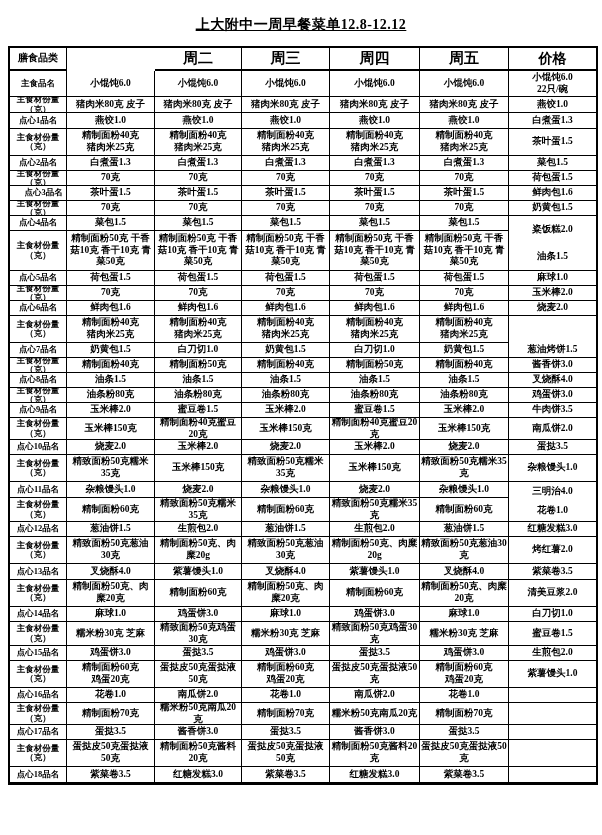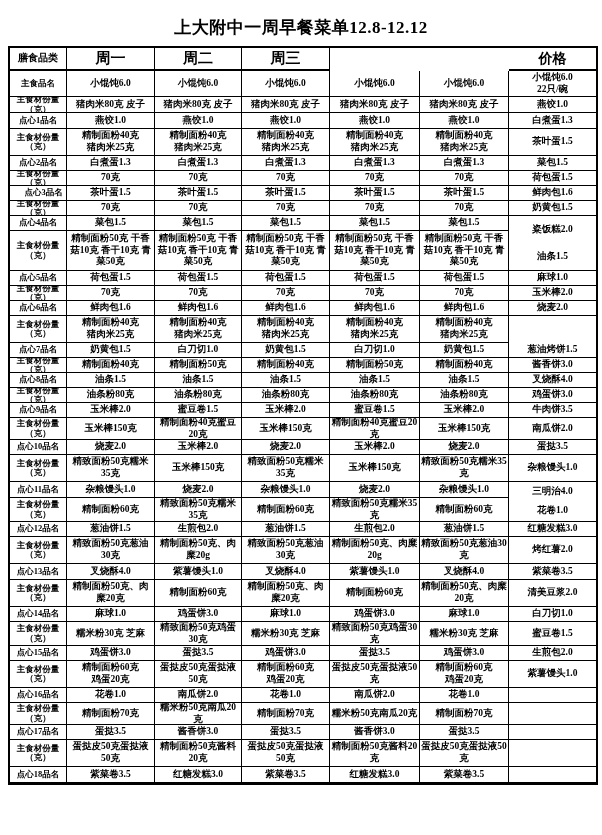--- a/index.html
+++ b/index.html
@@ -2,22 +2,22 @@
 <html><head>
 <meta charset="utf-8">
 <style>
   html,body{margin:0;padding:0;background:#e8e8e8;}
   .page{
     width:602px;height:835px;background:#ffffff;position:relative;
     font-family:"Liberation Serif","DejaVu Serif",serif;color:#000;
     box-sizing:border-box;overflow:hidden;
   }
   .title{
-    text-align:center;font-size:17px;font-weight:bold;
-    padding-top:16px;letter-spacing:0.5px;
+    text-align:center;font-size:14px;font-weight:bold;
+    padding-top:16px;letter-spacing:0.5px;text-decoration:underline;
   }
   .table-wrap{
     position:absolute;left:8px;top:46px;width:586px;
     border:2px solid #000;box-sizing:content-box;background:#fff;
   }
   .subheader{
     position:relative;height:14px;border-bottom:1px solid #000;
     font-size:10px;font-weight:bold;line-height:14px;
   }
   .subheader .meal{position:absolute;left:45%;}
@@ -43,23 +43,24 @@
 </head>
 <body>
 
 <div class="page">
   <div class="title">上大附中一周早餐菜单12.8-12.12</div>
 
   <div class="table-wrap">
 
     <div class="grid" id="grid" style="grid-template-rows: 23px 26px 16px 16px 27px 15px 15px 15px 15px 15px 40px 15px 15px 15px 27px 15px 15px 15px 15px 15px 22px 15px 27px 16px 24px 15px 27px 16px 27px 15px 24px 15px 27px 15px 22px 15px 27px 16px;">
       <div class="cell hdr cat" style="grid-column:1;grid-row:1">膳食品类</div>
-      <div class="cell hdr day" style="grid-column:2;grid-row:1">周一</div>
       <div class="cell hdr day" style="grid-column:3;grid-row:1">周二</div>
       <div class="cell hdr day" style="grid-column:4;grid-row:1">周三</div>
+      <div class="cell hdr day" style="grid-column:5;grid-row:1">周四</div>
+      <div class="cell hdr day" style="grid-column:6;grid-row:1">周五</div>
       <div class="cell hdr price-h last-col" style="grid-column:7;grid-row:1">价格</div>
     <div class="cell label-cell" style="grid-area: 2 / 1;">主食品名</div>
         <div class="cell " style="grid-area: 2 / 2;">小馄饨6.0</div>
         <div class="cell " style="grid-area: 2 / 3;">小馄饨6.0</div>
         <div class="cell " style="grid-area: 2 / 4;">小馄饨6.0</div>
         <div class="cell " style="grid-area: 2 / 5;">小馄饨6.0</div>
         <div class="cell " style="grid-area: 2 / 6;">小馄饨6.0</div>
         <div class="cell price-cell last-col" style="grid-area: 2 / 7;">小馄饨6.0
 22只/碗</div>
         <div class="cell label-cell" style="grid-area: 3 / 1;">主食材份量

